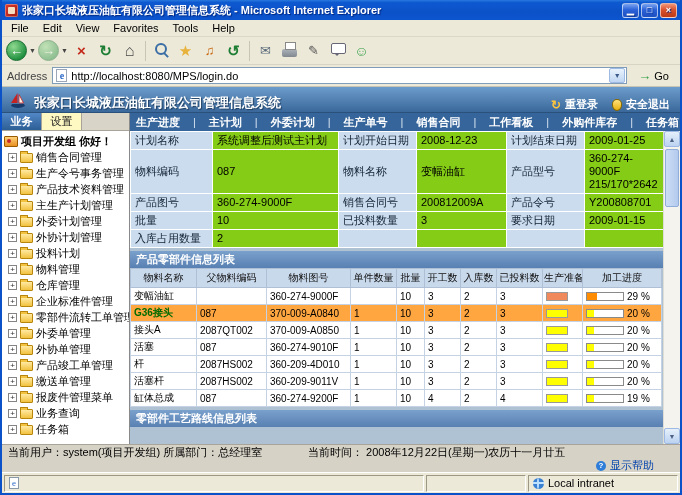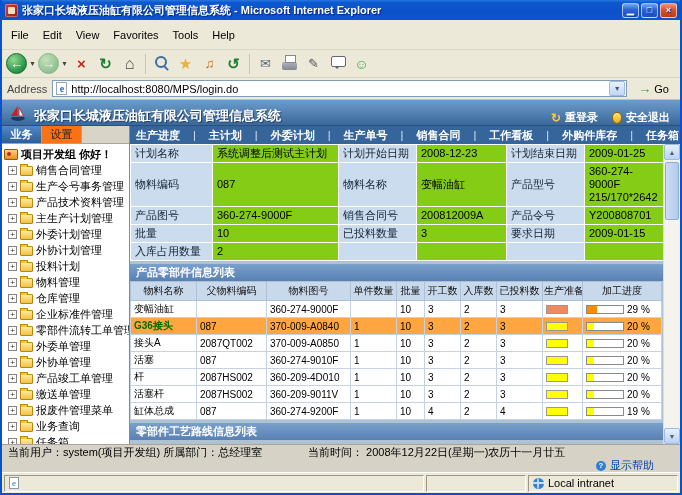--- a/index.html
+++ b/index.html
@@ -15,21 +15,21 @@
   .app-icon{width:13px;height:13px;flex:none;background:linear-gradient(135deg,#E03A2F,#9E1B10);border-radius:2px;
     box-shadow:inset 0 0 0 1px #ffffff55;position:relative}
   .app-icon::after{content:"";position:absolute;left:3px;top:3px;width:7px;height:7px;background:#ffd;opacity:.85;border-radius:1px}
   .title-text{flex:1;white-space:nowrap;overflow:hidden;text-overflow:ellipsis}
   .win-btns{display:flex;gap:2px;flex:none}
   .wbtn{width:17px;height:15px;border-radius:3px;border:1px solid #ffffff99;color:#fff;font-size:9px;line-height:13px;
     text-align:center;background:linear-gradient(180deg,#7AA3F0,#2B62D8 45%,#1C4FC0)}
   .wbtn.close{background:linear-gradient(180deg,#F09578,#D9512C 45%,#BC3A17)}
 
   
-  .menubar{height:30px;flex:none;display:flex;align-items:center;background:#ECE9D8;border-bottom:1px solid #DCD8C8;padding:0 2px}
+  .menubar{height:17px;flex:none;display:flex;align-items:center;background:#ECE9D8;border-bottom:1px solid #DCD8C8;padding:0 2px}
   .menu-item{padding:2px 7px;color:#000}
 
   
   .toolbar{height:28px;flex:none;display:flex;align-items:center;gap:1px;padding:0 4px;background:#ECE9D8;border-bottom:1px solid #D8D4C4}
   .tb-btn{width:23px;height:23px;display:flex;align-items:center;justify-content:center;font-size:13px;border-radius:3px;position:relative}
   .tb-back,.tb-forward{width:21px;height:21px;border-radius:50%;color:#fff;font-weight:bold;font-size:13px;
     background:radial-gradient(circle at 35% 30%,#8FD98F,#1E8E3E 75%);border:1px solid #156B2E}
   .tb-forward{opacity:.45}
   .tb-caret{font-size:7px;color:#444;width:9px;text-align:center}
   .tb-sep{width:1px;height:20px;background:#C9C5B5;margin:0 3px}
@@ -67,21 +67,21 @@
   .app-title{color:#fff;font-weight:bold;font-size:13px;flex:1;text-shadow:1px 1px 1px #1F3E60;white-space:nowrap;overflow:hidden}
   .hdr-right{display:flex;align-items:center;gap:14px;flex:none;padding-right:4px}
   .hdr-btn{display:flex;align-items:center;gap:4px;color:#fff;font-weight:bold;cursor:pointer}
   .relogin-icon{color:#FFC53D;font-weight:bold;font-size:12px}
   .shield-icon{width:10px;height:12px;background:linear-gradient(#FFE27A,#E8B10F);border:1px solid #8A6A00;border-radius:5px 5px 50% 50%}
 
   
   .main{flex:1;display:flex;min-height:0;background:#fff}
   .sidebar{width:128px;flex:none;display:flex;flex-direction:column;background:#fff;border-right:1px solid #8A8A8A}
   .side-tabs{height:18px;flex:none;display:flex;background:#D8D4C8;border-bottom:1px solid #A8A49A}
-  .side-tab{width:40px;text-align:center;line-height:17px;font-size:11px;background:#f97316;border-right:1px solid #A8A49A;color:#222}
+  .side-tab{width:40px;text-align:center;line-height:17px;font-size:11px;background:#fef9c3;border-right:1px solid #A8A49A;color:#222}
   .side-tab.active{background:linear-gradient(180deg,#5287C6,#2D5F96);color:#fff;font-weight:bold}
   .tree{flex:1;overflow:hidden;padding:2px 0 8px 2px}
   .tree-item{height:16px;display:flex;align-items:center;gap:3px;white-space:nowrap;overflow:hidden;font-size:11px;cursor:pointer}
   .tree-item.root{font-weight:bold}
   .tree-item:not(.root){padding-left:4px}
   .plus-box{width:9px;height:9px;flex:none;border:1px solid #848484;background:#fff;font-size:8px;line-height:7px;text-align:center;color:#333}
   .folder{width:13px;height:10px;flex:none;background:linear-gradient(#FFE9A2,#F2C240);border:1px solid #B8860B;border-radius:1px;position:relative;margin-top:1px}
   .folder::before{content:"";position:absolute;top:-3px;left:-1px;width:6px;height:2px;background:#F2C240;border:1px solid #B8860B;border-bottom:none;border-radius:1px 1px 0 0}
   .tree-root-icon{width:14px;height:11px;flex:none;background:linear-gradient(#FFD27A,#E89020);border:1px solid #9A5B00;border-radius:1px;position:relative}
   .tree-root-icon::after{content:"";position:absolute;left:2px;top:2px;width:4px;height:4px;border-radius:50%;background:#C62828}

